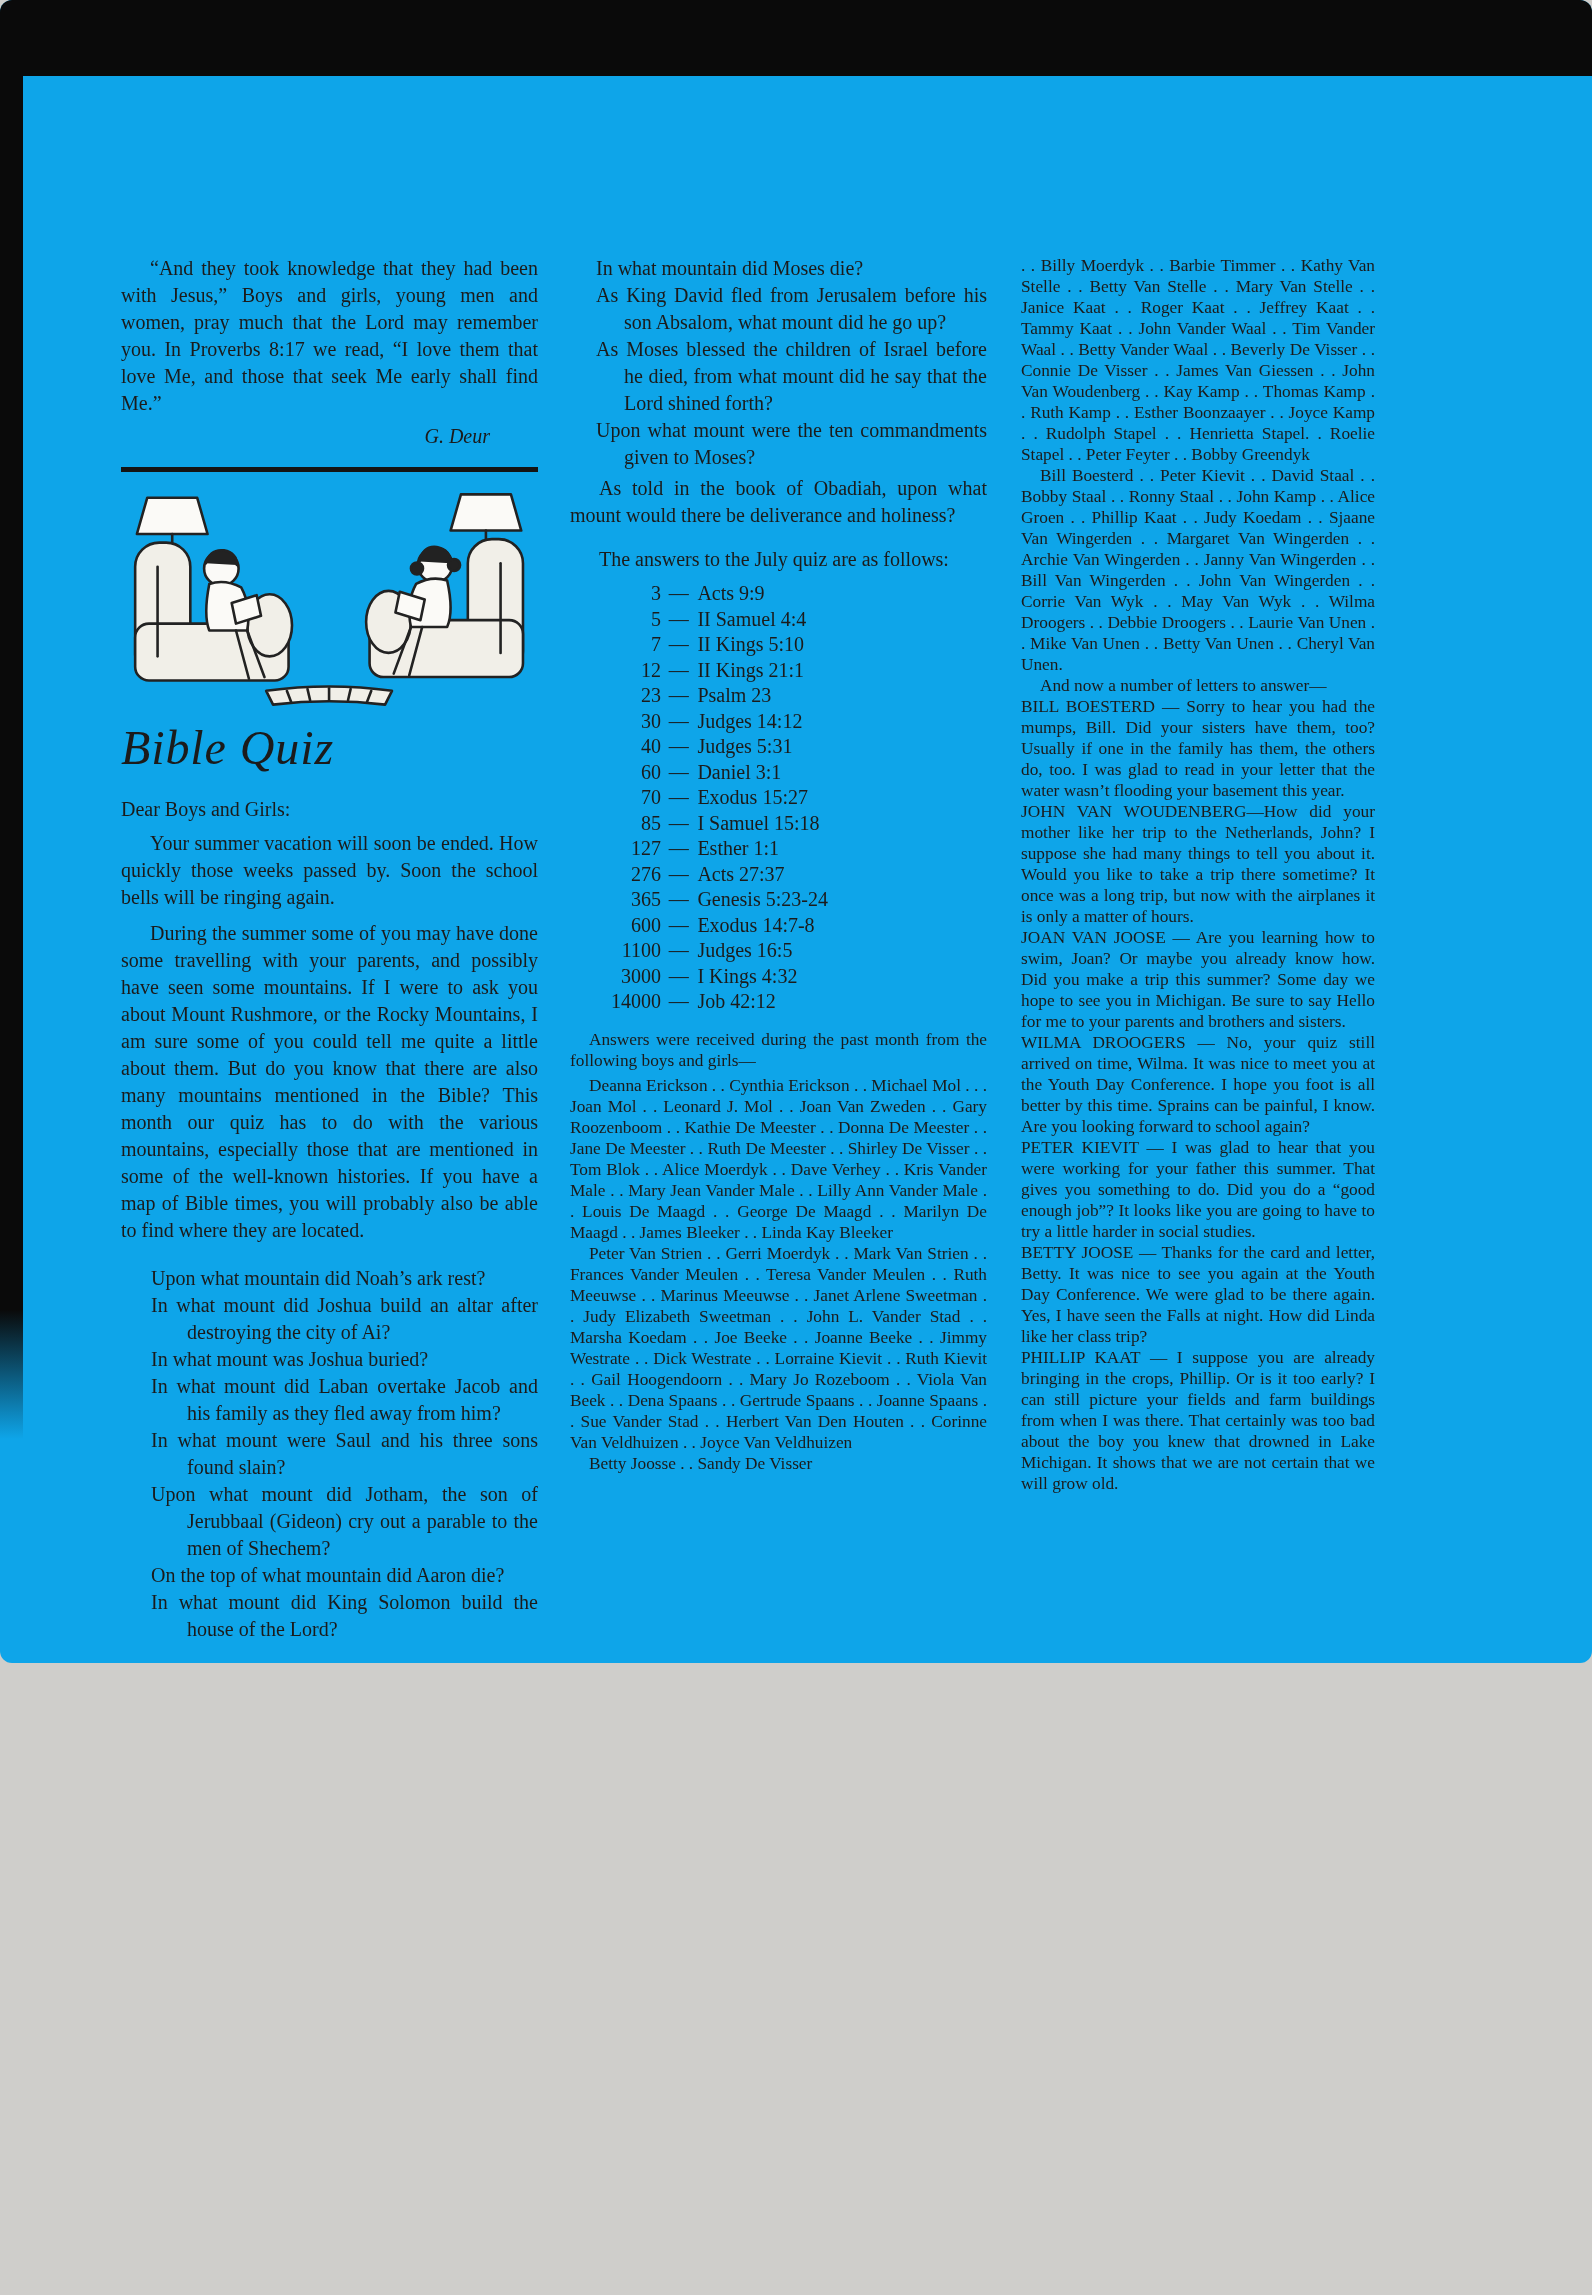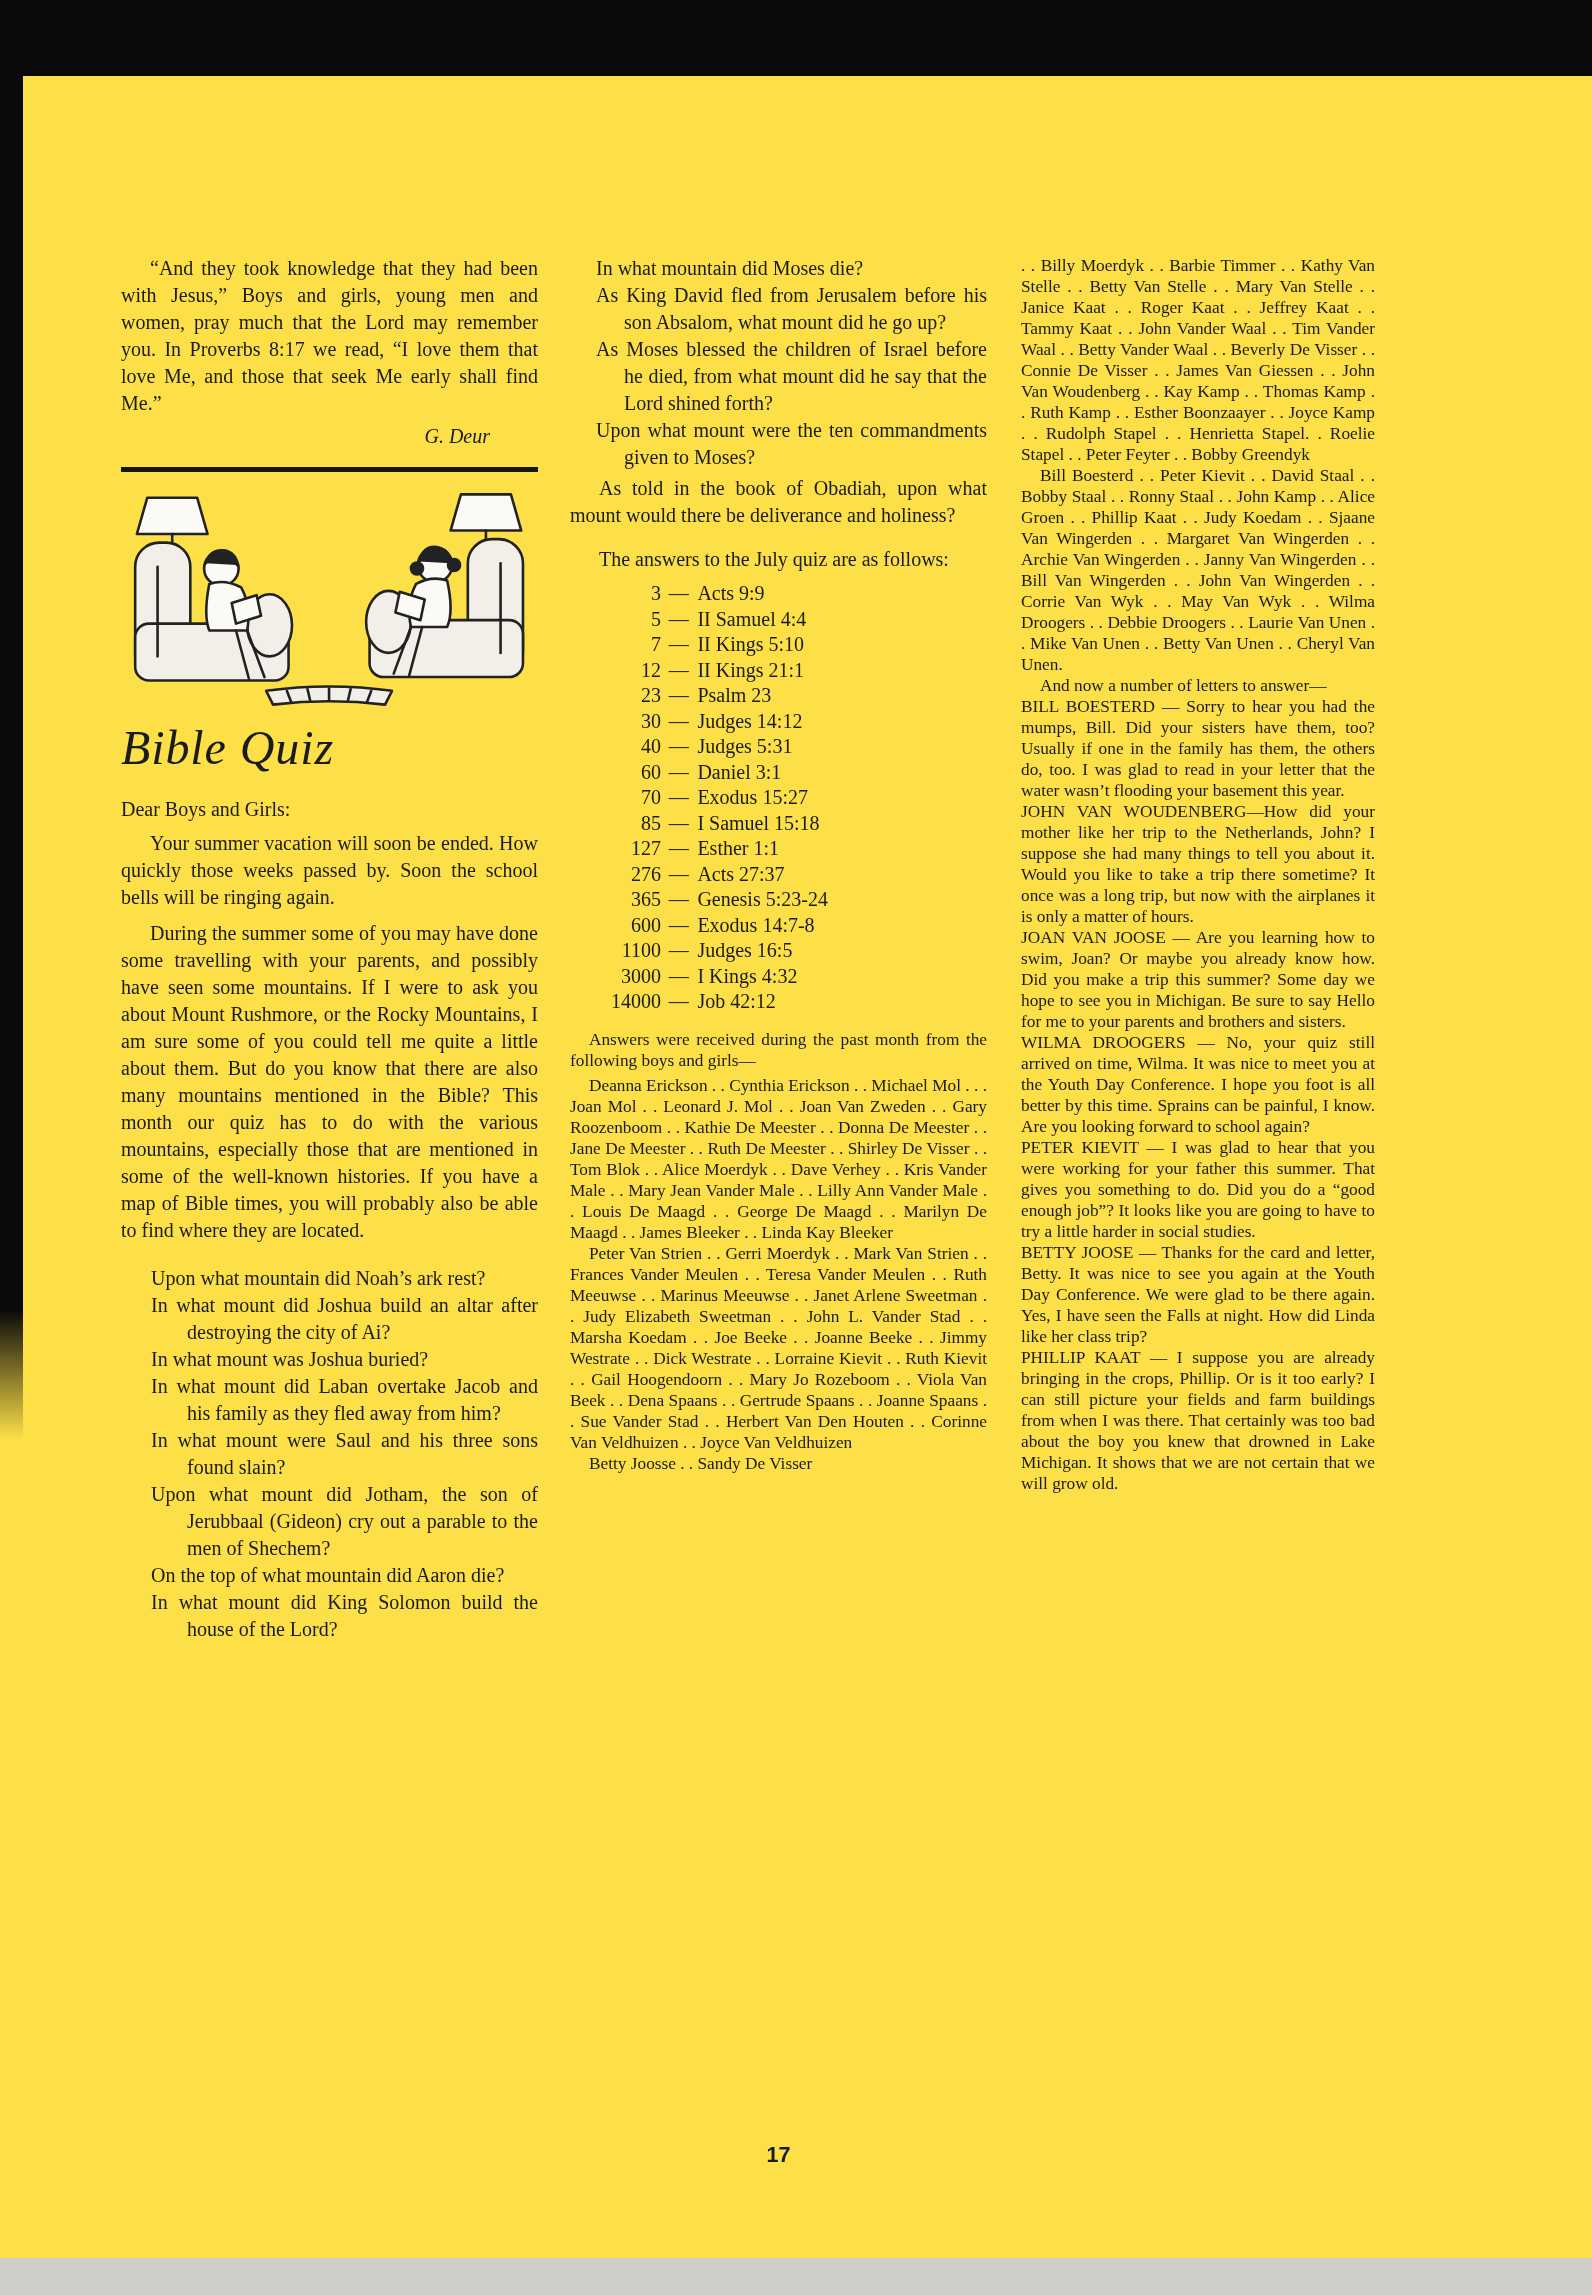--- a/index.html
+++ b/index.html
@@ -1,17 +1,17 @@
 <!DOCTYPE html>
 <html style="font-size:14px"><head>
 <meta charset="utf-8">
 <style>
   html,body{margin:0;padding:0;background:#cfcecb;}
-  .scan{position:relative;width:1592px;height:2258px;margin:0 auto;background:#fde047;overflow:hidden;
-        font-family:"Liberation Serif","DejaVu Serif",serif;color:#1b1b1b;}
+  .scan{position:relative;width:1592px;height:1663px;margin:0 auto;background:#0ea5e9;overflow:hidden;
+        font-family:"Liberation Serif","DejaVu Serif",serif;color:#1b1b1b;border-radius:12px;}
   .edge-top{position:absolute;left:0;top:0;width:100%;height:76px;background:#0a0a0a;}
   .edge-left{position:absolute;left:0;top:76px;width:23px;height:1363px;
              background:linear-gradient(to bottom,#0a0a0a 0,#0a0a0a 1234px,rgba(10,10,10,0) 100%);}
   .col{position:absolute;top:255px;}
   .col-1{left:121px;width:417px;}
   .col-2{left:570px;width:417px;}
   .col-3{left:1021px;width:354px;}
   p{margin:0;}
   .body{font-size:20px;line-height:27px;}
   .justify{text-align:justify;}

